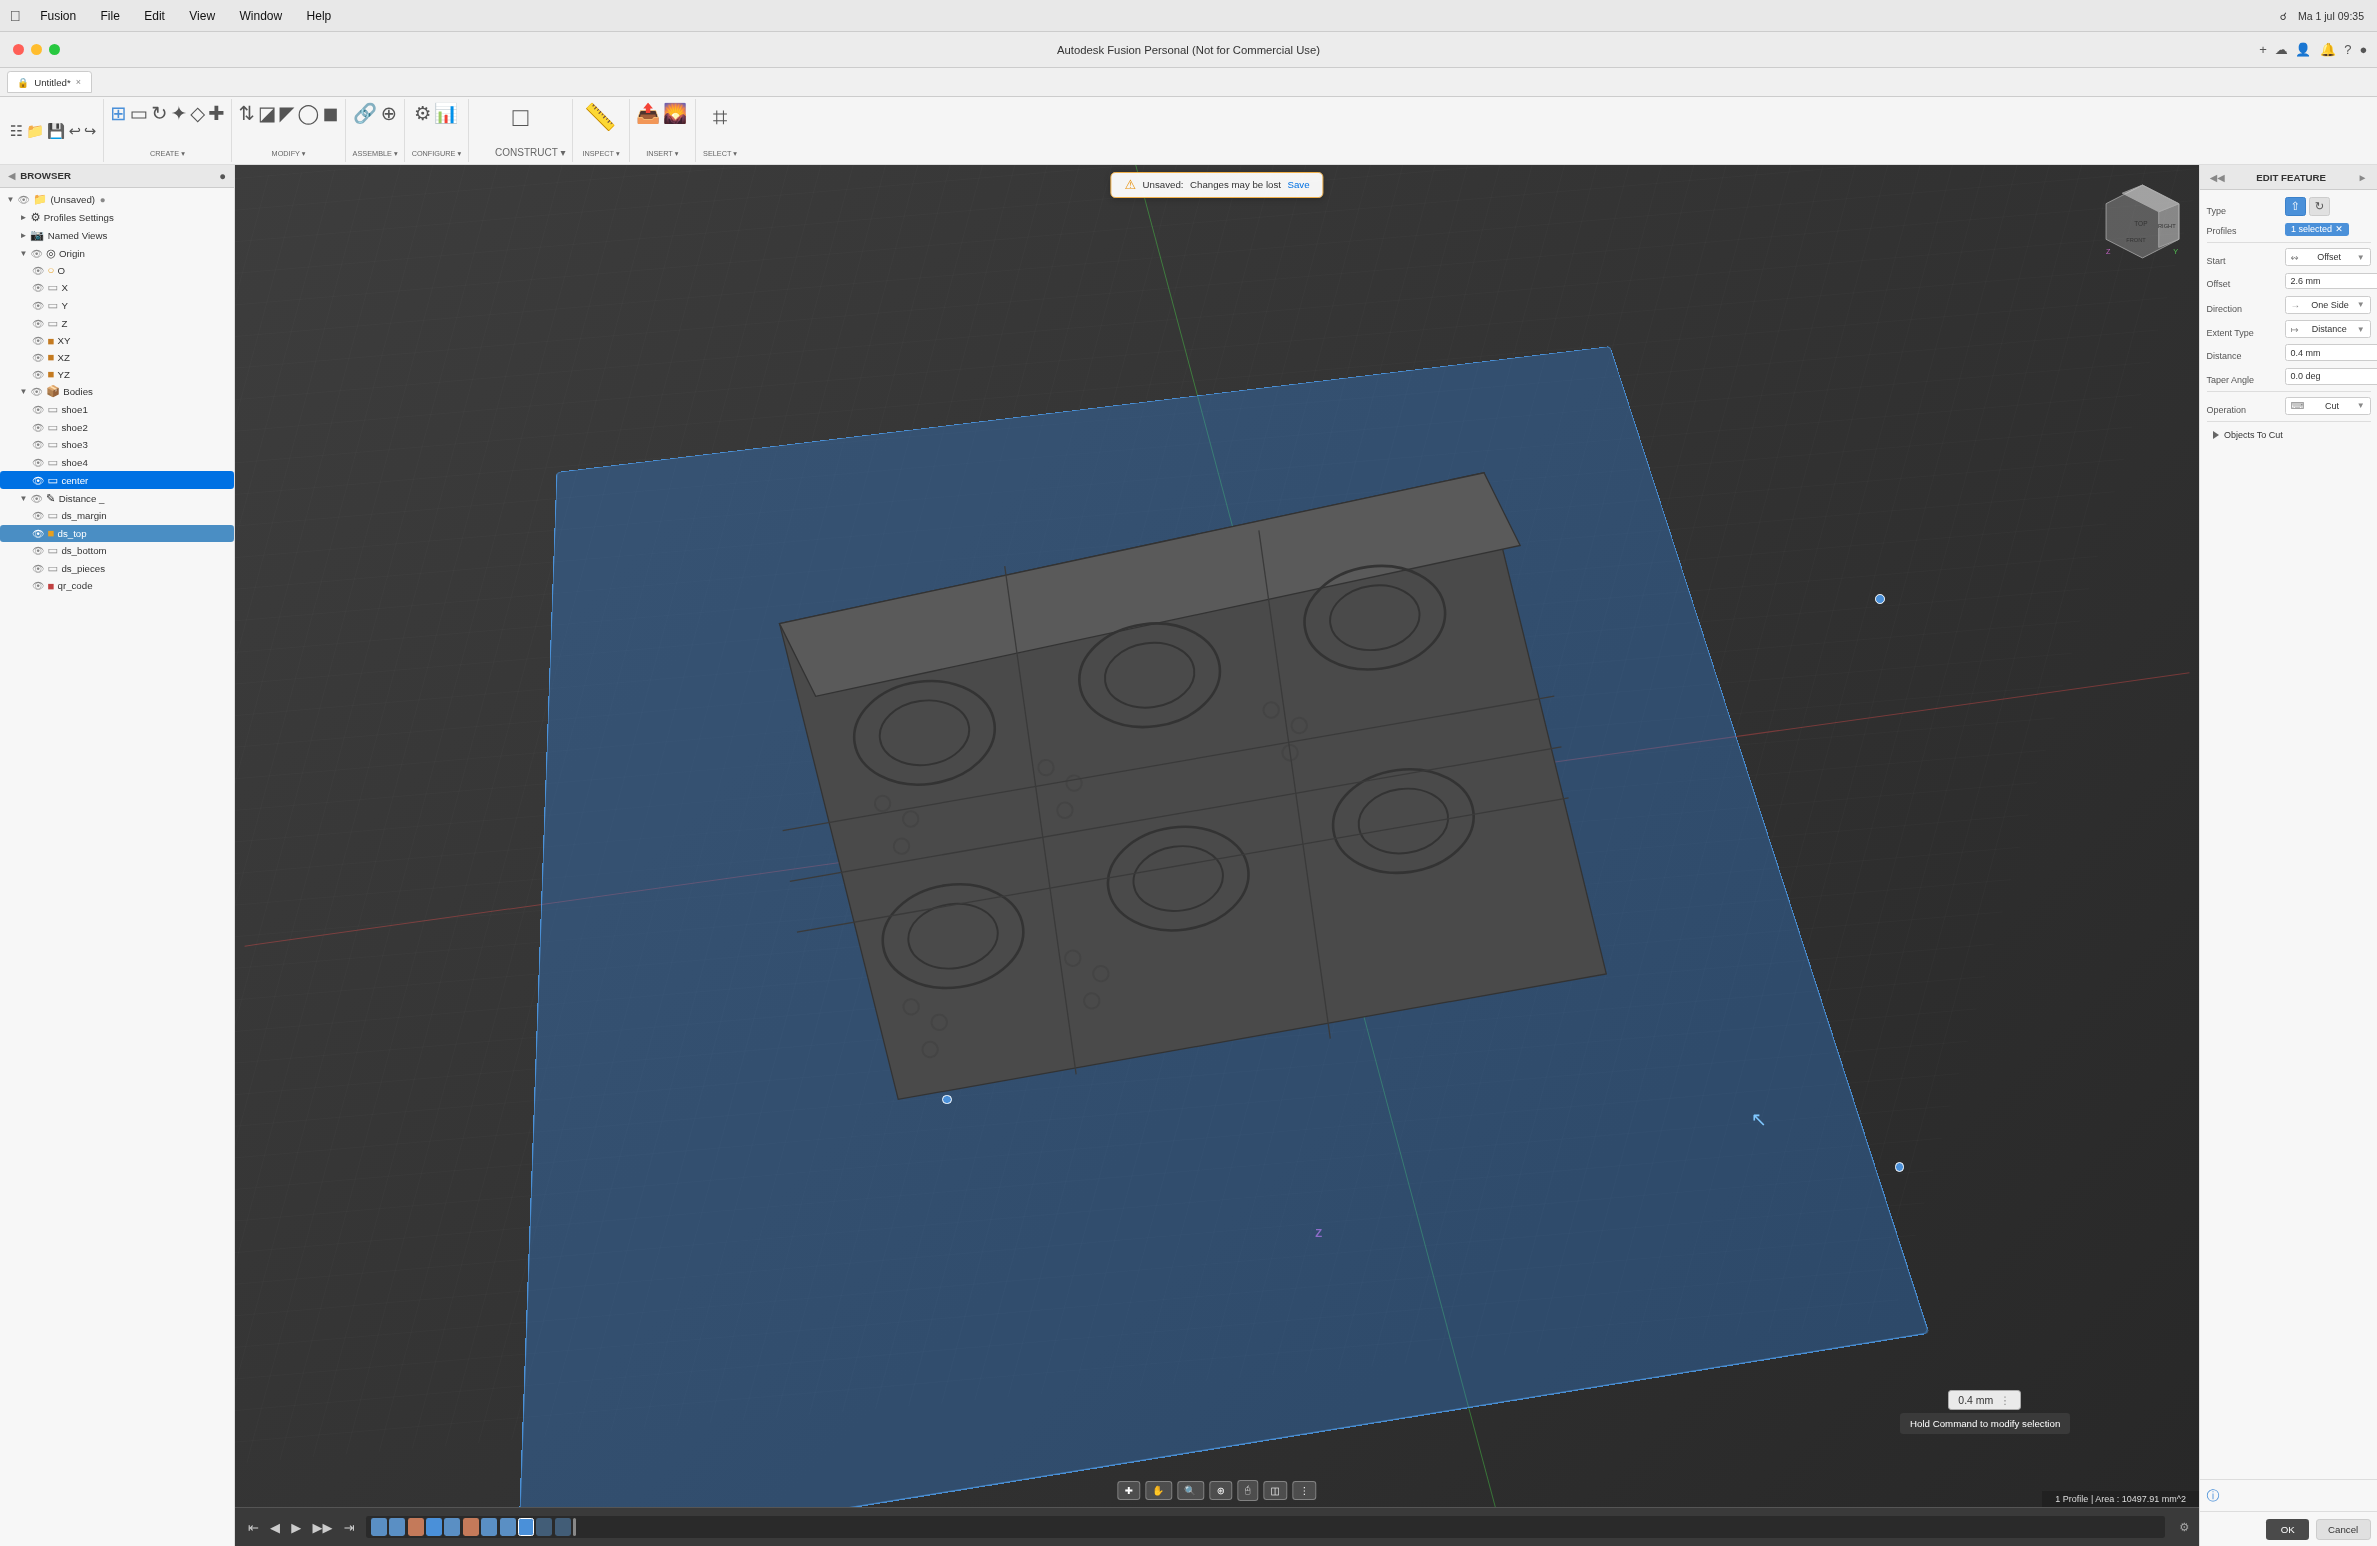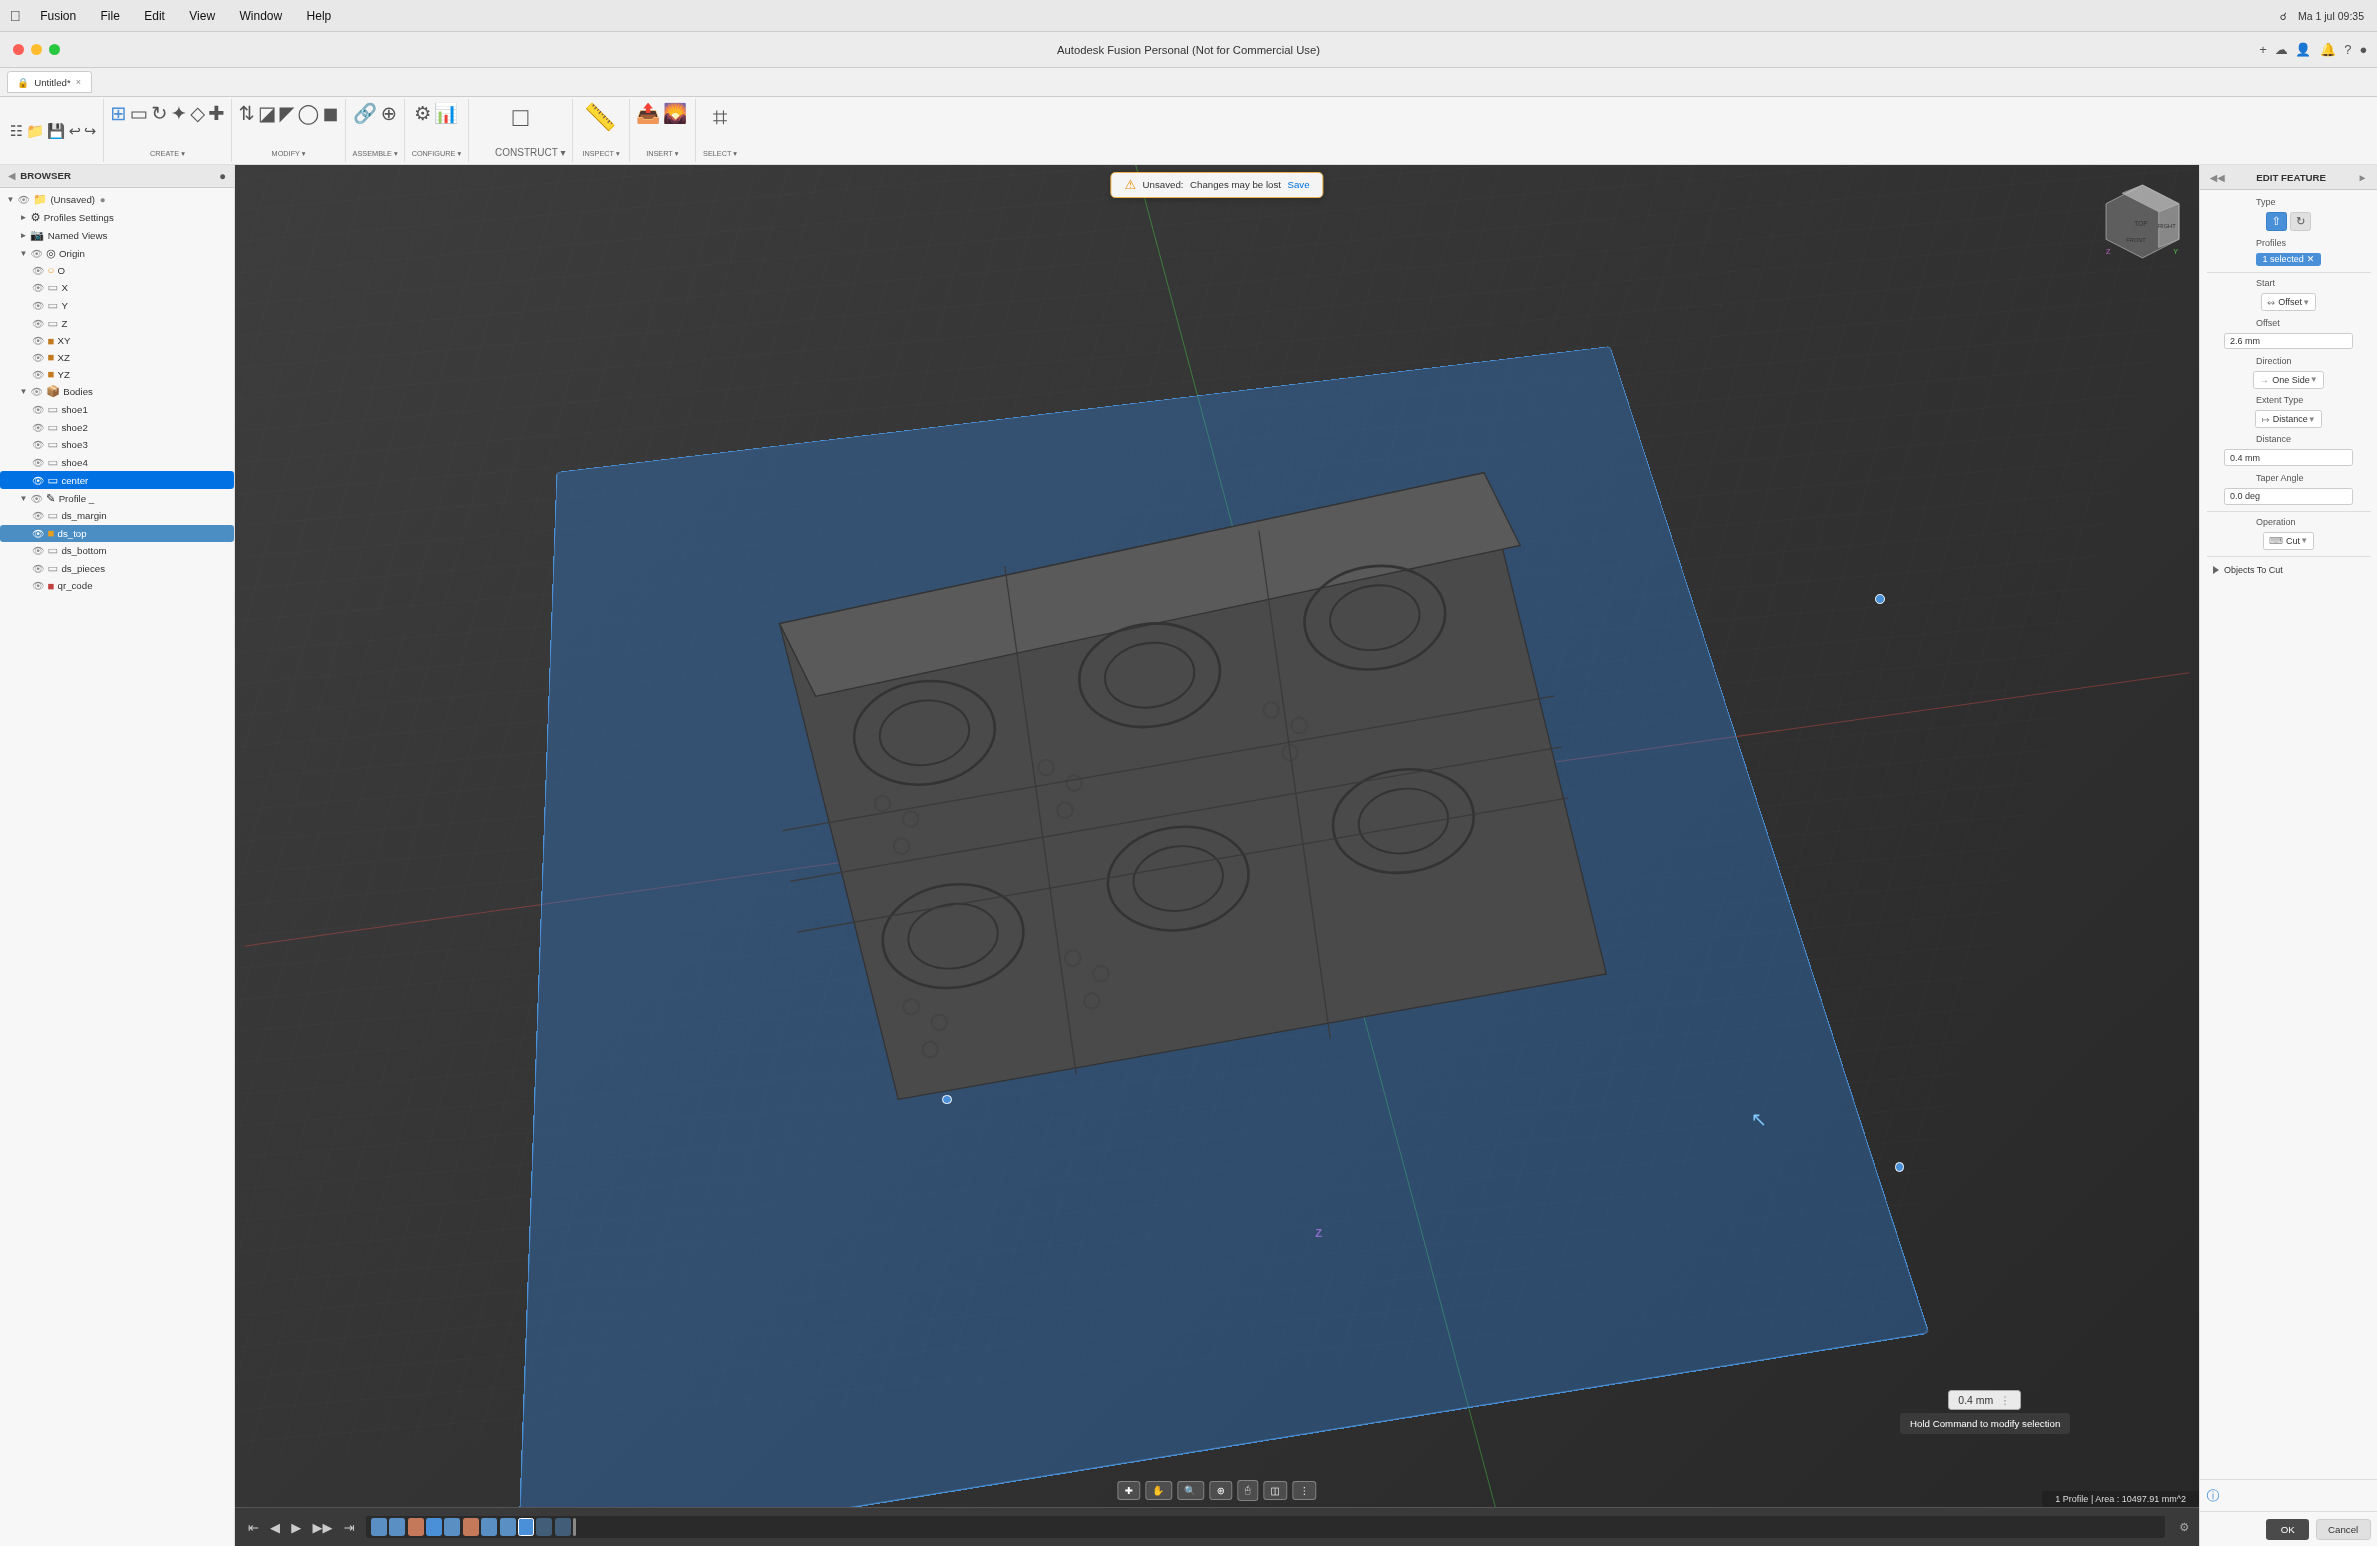--- a/index.html
+++ b/index.html
@@ -64,21 +64,21 @@
     .tooltip { position: absolute; bottom: 73px; right: 129px; background: rgba(60,60,60,0.9); color: #fff; border-radius: 3.2px; padding: 4.9px 9.7px; font-size: 9.7px; white-space: nowrap; }
 
     
     .status-bar { position: absolute; bottom: 0; right: 0; background: rgba(30,30,30,0.7); color: #ddd; padding: 3.2px 13px; font-size: 9px; }
 
     
     .right-panel { width: 178px; background: #f7f7f7; border-left: 0.8px solid #ddd; display: flex; flex-direction: column; font-size: 9.7px; }
     .panel-header { background: #e8e8e8; padding: 6.5px 9.7px; display: flex; align-items: center; justify-content: space-between; border-bottom: 0.8px solid #ccc; }
     .panel-title { font-size: 9.7px; font-weight: 600; color: #333; }
     .panel-body { padding: 6.5px; flex: 1; overflow-y: auto; }
-    .panel-row { display: flex; align-items: center; margin-bottom: 6.5px; gap: 5px; flex-direction: column; }
+    .panel-row { display: flex; align-items: flex-end; margin-bottom: 6.5px; gap: 13px; }
     .panel-label { color: #555; min-width: 65px; font-size: 9px; }
     .panel-value { flex: 1; background: #fff; border: 0.8px solid #ccc; border-radius: 2.4px; padding: 2.4px 4.9px; font-size: 9px; color: #333; }
     .panel-select { flex: 1; background: #fff; border: 0.8px solid #ccc; border-radius: 2.4px; padding: 2.4px 4.9px; font-size: 9px; color: #333; display: flex; align-items: center; justify-content: space-between; cursor: pointer; }
     .selected-badge { background: #4a90d9; color: #fff; border-radius: 2.4px; padding: 1.6px 6.5px; font-size: 9px; display: flex; align-items: center; gap: 3.2px; }
     .type-icons { display: flex; gap: 3.2px; }
     .type-icon-btn { background: #4a90d9; border: 0.8px solid #3a80c9; border-radius: 2.4px; padding: 2.4px 4.9px; color: #fff; cursor: pointer; font-size: 11.3px; }
     .type-icon-btn.inactive { background: #e0e0e0; border-color: #ccc; color: #555; }
     .panel-divider { border: none; border-top: 0.8px solid #ddd; margin: 4.9px 0; }
     .objects-to-cut { display: flex; align-items: center; padding: 3.2px 6.5px; cursor: pointer; gap: 4.9px; color: #333; font-size: 9px; }
     .triangle-right { width: 0; height: 0; border-top: 4px solid transparent; border-bottom: 4px solid transparent; border-left: 6.5px solid #666; }
@@ -330,21 +330,21 @@
         <div class="tree-item tree-indent-2 selected">
           <span class="eye-icon" style="color:#fff;">👁</span>
           <span style="font-size:11.3px;color:#fff;">▭</span>
           <span>center</span>
         </div>
 
         <div class="tree-item tree-indent-1">
           <span class="arrow-icon">▼</span>
           <span class="eye-icon">👁</span>
           <span style="font-size:11.3px;">✎</span>
-          <span>Profile _</span>
+          <span>Distance _</span>
         </div>
 
         <div class="tree-item tree-indent-2">
           <span class="eye-icon">👁</span>
           <span style="font-size:11.3px;color:#888;">▭</span>
           <span>ds_margin</span>
         </div>
         <div class="tree-item tree-indent-2 highlighted" style="background:#4a8ec4;">
           <span class="eye-icon" style="color:#fff;">👁</span>
           <span style="font-size:11.3px;color:#e8a020;">■</span>

